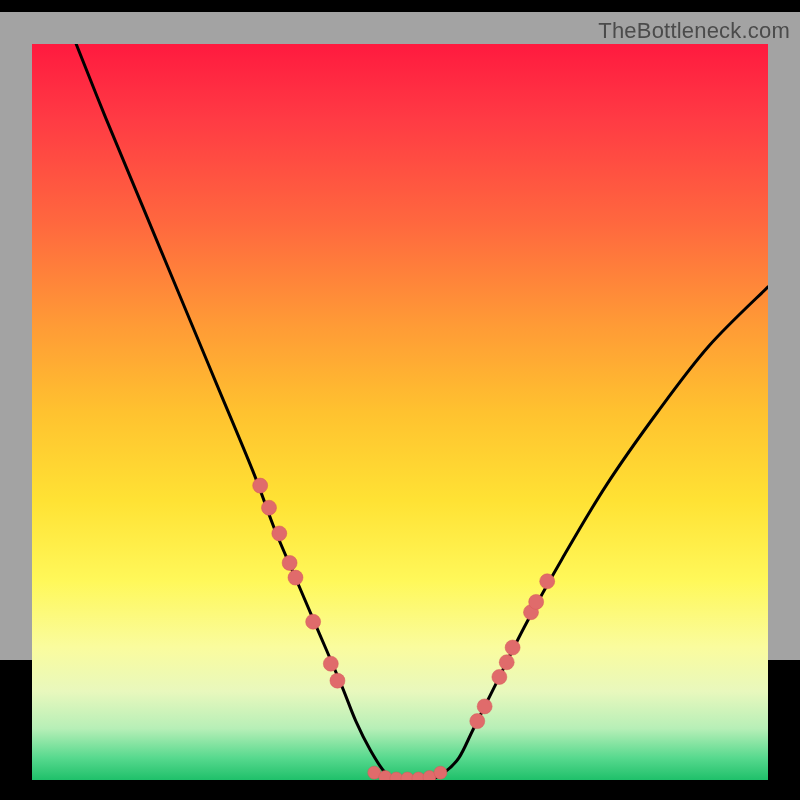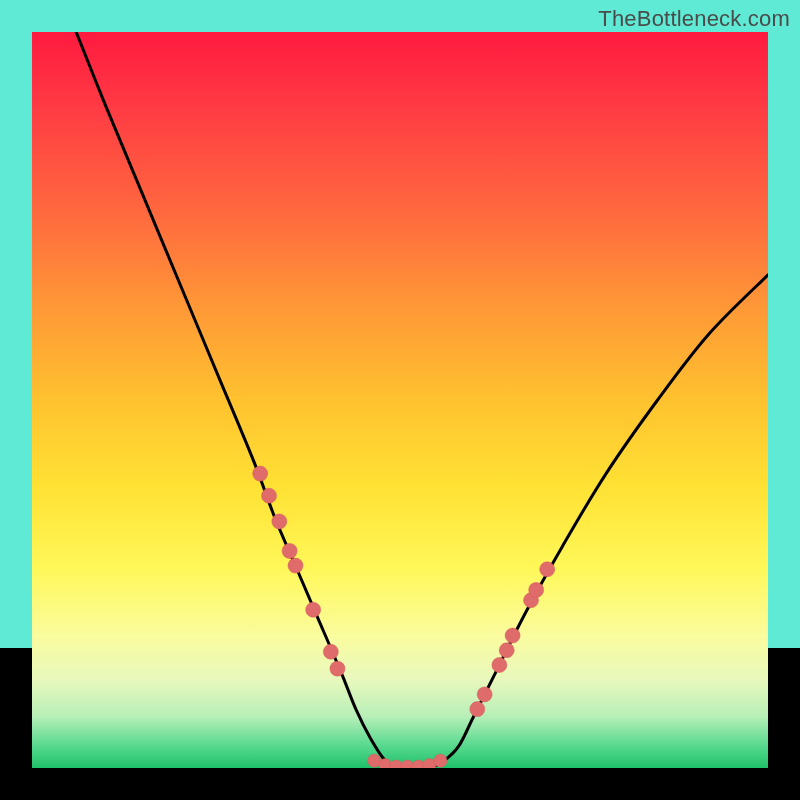--- a/index.html
+++ b/index.html
@@ -7,24 +7,24 @@
     padding: 0;
     width: 800px;
     height: 800px;
     background: #000;
     overflow: hidden;
     font-family: Arial, Helvetica, sans-serif;
   }
   .frame {
     position: absolute;
     left: 0;
-    top: 0;
+    top: 12px;
     width: 800px;
     height: 648px;
-    background: #5eead4;
+    background: #a3a3a3;
   }
   .plot {
     position: absolute;
     left: 32px;
     top: 32px;
     width: 736px;
     height: 736px;
     background: linear-gradient(
       to bottom,
       #ff1a3f 0%,

